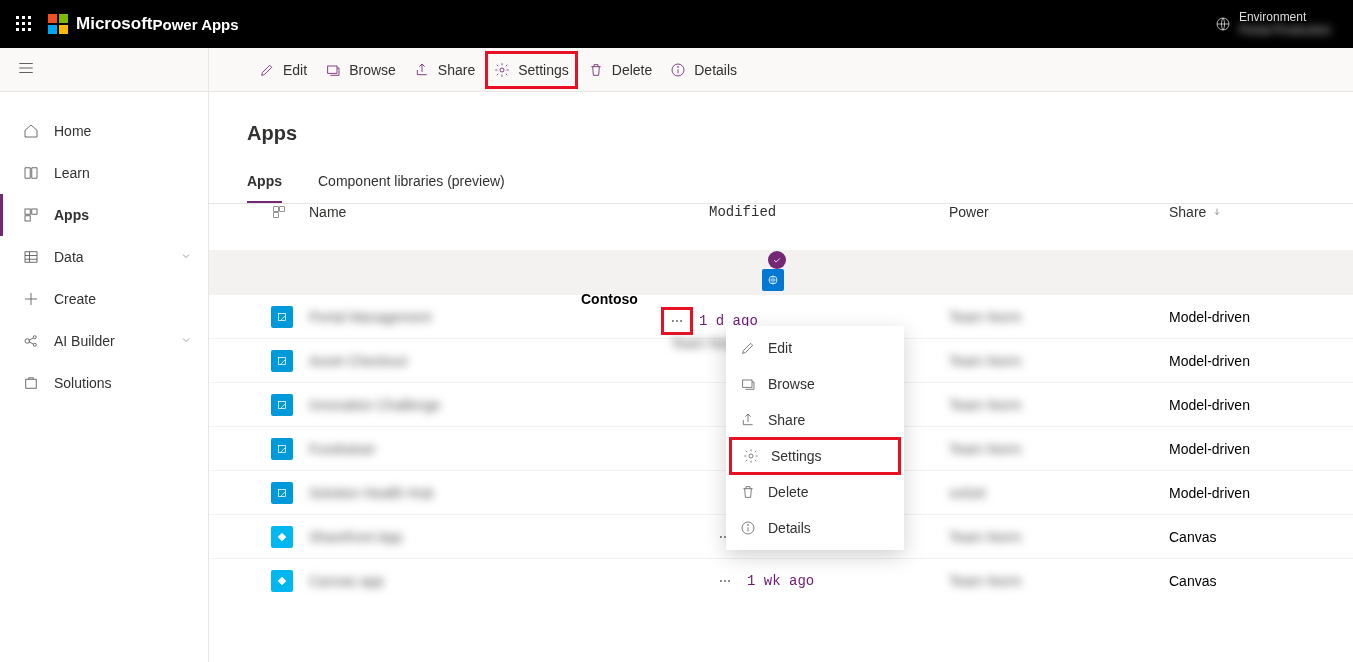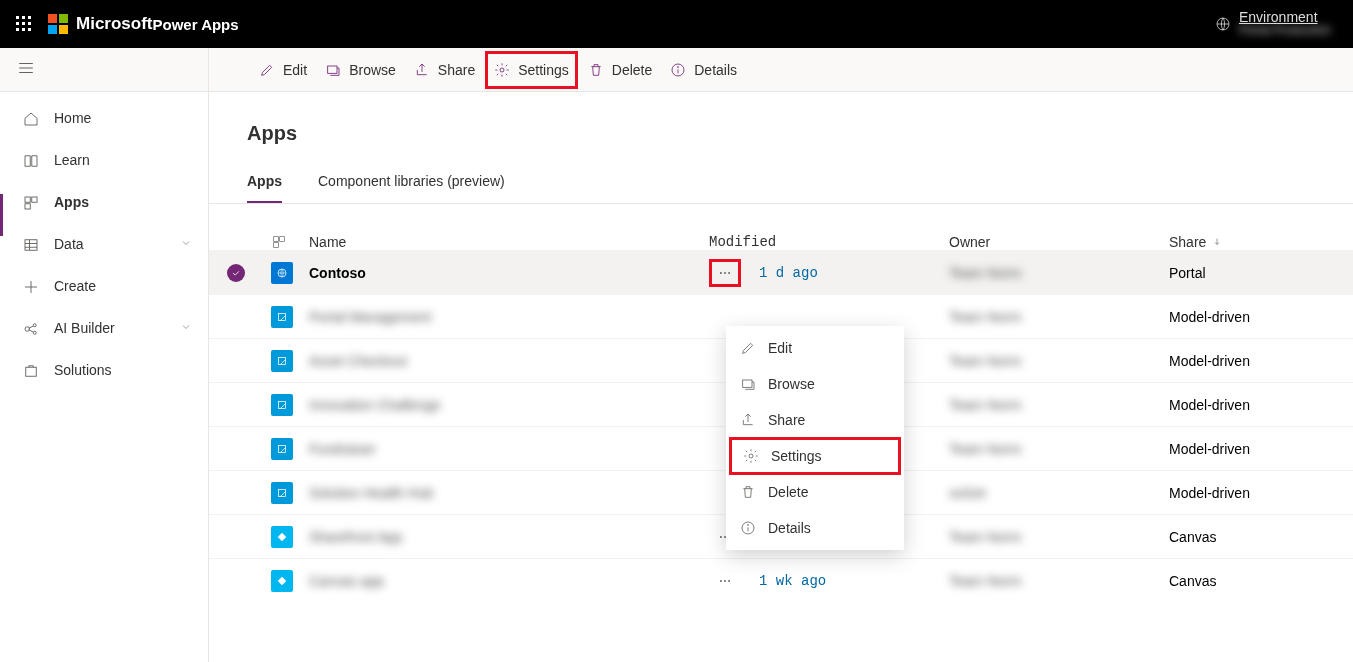--- a/index.html
+++ b/index.html
@@ -10,71 +10,71 @@
   .mslogo{ width:20px; height:20px; display:grid; grid-template-columns:1fr 1fr; grid-template-rows:1fr 1fr; gap:2px; margin-right:8px;}
   .mslogo span:nth-child(1){background:#f25022}
   .mslogo span:nth-child(2){background:#7fba00}
   .mslogo span:nth-child(3){background:#00a4ef}
   .mslogo span:nth-child(4){background:#ffb900}
   .brand{ font-size:17px; font-weight:600;text-align:right;}
   .product{ font-weight:600; font-size:15px;}
   .spacer{flex:1}
   .envwrap{display:flex;align-items:center;gap:8px;padding-right:22px;}
   .envwrap svg{width:16px;height:16px;stroke:#fff;fill:none;}
-  .envlabel{font-size:14px;color:#ddd;line-height:12px;text-decoration:underline;}
+  .envlabel{font-size:12px;color:#ddd;line-height:12px;}
   .envval{filter:blur(4px);font-size:12px;color:#ccc;}
 
   .hbar{ height:44px; border-bottom:1px solid #e8e6e4; display:flex; align-items:center;}
   .hbar .hleft{ width:209px; height:100%; display:flex; align-items:center; padding-left:17px; border-right:1px solid #e8e6e4; background:#faf9f8;}
   .hbar .hright{ flex:1; height:100%; display:flex; align-items:center; padding-left:42px; gap:0; background:#faf9f8;}
   .cmd{ display:flex; align-items:center; height:34px; padding:0 8px; color:#323130; font-size:14px; gap:8px; cursor:pointer; }
   .cmd + .cmd{ margin-left:2px;}
   .cmdicon{width:16px;height:16px;display:inline-flex;align-items:center;justify-content:center;}
   .cmdicon svg, .cmdicon span{color:#742774;}
   .cmdicon svg{stroke:#742774;fill:none;width:16px;height:16px;stroke-width:1.3}
   .redbox{ border:3px solid #e81123; padding:0 6px; height:38px;}
 
   .body{ display:flex; height:calc(662px - 48px - 44px);}
   .sidebar{ width:209px; border-right:1px solid #e8e6e4; padding-top:18px;}
-  .nav{ height:42px; display:flex; padding-left:22px; font-size:14px; color:#323130; gap:14px; cursor:pointer;}
+  .nav{ height:42px; display:flex; align-items:center; padding-left:22px; font-size:14px; color:#323130; gap:14px; cursor:pointer;}
   .nav.sel{ border-left:3px solid #742774; background:#fff; font-weight:600; padding-left:19px;}
   .nav svg{width:18px;height:18px;stroke:#605e5c;fill:none;stroke-width:1.2}
   .chev{margin-left:auto;margin-right:16px;}
   .chev svg{width:12px;height:12px;}
 
   .main{ flex:1; padding:30px 0 0 0;}
   .ptitle{ font-size:20px; font-weight:600; padding-left:38px; color:#323130;}
   .tabs{ display:flex; gap:36px; padding:28px 0 0 38px; border-bottom:1px solid #e8e6e4;}
   .tab{ font-size:14px; padding-bottom:12px; color:#323130; cursor:pointer;}
   .tab.active{ font-weight:600; border-bottom:2px solid #742774;}
-  .thead{ height:46px; display:flex; align-items:flex-end; color:#323130; font-size:14px;}
+  .thead{ height:46px; display:flex; align-items:flex-start; color:#323130; font-size:14px;}
   .col-check{width:62px; padding-left:18px;}
   .col-icon{width:38px; display:flex; align-items:center;}
   .col-name{width:400px;}
   .col-mod{width:240px;}
   .col-owner{width:220px;}
   .col-type{flex:1;}
   .th{font-weight:400; display:flex; align-items:center; gap:6px;}
   .th svg{width:12px;height:12px;stroke:#605e5c;fill:none}
 
   .row{ height:44px; display:flex; align-items:center; font-size:14px; border-top:1px solid #f3f2f1;}
-  .row.sel{ background:#f3f2f1;}
+  .row.sel{ background:#f3f2f1;flex-direction:column;}
   .checked{width:18px;height:18px;border-radius:50%;background:#742774;display:flex;align-items:center;justify-content:center;}
   .checked svg{stroke:#fff;width:10px;height:10px;stroke-width:2}
   .appicon{width:22px;height:22px;display:flex;align-items:center;justify-content:center;border-radius:2px;}
   .appicon.portal{background:#0078D4}
   .appicon.model{background:#0099DA}
   .appicon.canvas{background:#00B7F0}
   .appicon svg{width:12px;height:12px;stroke:#fff;fill:#fff}
   .blurred{filter:blur(4px);color:#555;}
   .more{display:flex;align-items:center;justify-content:center;width:32px;height:28px;}
   .more svg{width:14px;height:14px;fill:#605e5c}
   .redbox-sm{border:3px solid #e81123;}
   .col-mod{display:flex;align-items:center;font-family:Liberation Mono, monospace;}
-  .modtxt{margin-left:18px;color:#0369a1}
+  .modtxt{margin-left:6px;color:#701a75}
 
   .ctxmenu{position:absolute; left:726px; top:326px; width:178px; background:#fff; box-shadow:0 6px 20px rgba(0,0,0,.18); display:flex;flex-direction:column;padding:4px 0;}
   .ctxitem{height:36px;display:flex;align-items:center;padding:0 14px;gap:12px;font-size:14px;color:#323130;cursor:pointer;}
   .ctxitem.redwrap{border:3px solid #e81123;margin:-1px 3px; height:38px; padding:0 11px;}
   .ctxitem svg{width:16px;height:16px;stroke:#605e5c;fill:none;stroke-width:1.2}
   .hamburger svg{stroke:#605e5c;width:18px;height:18px;fill:none;stroke-width:1.3}
   .gridicon{width:16px;height:16px;}
   .gridicon svg{stroke:#605e5c;fill:none;width:16px;height:16px}
   .sortarrow svg{width:10px;height:10px;stroke:#605e5c;fill:none;stroke-width:1.5}
 </style>
@@ -265,21 +265,21 @@
               <rect x="4" y="13" width="7" height="7"></rect>
             </svg></span>
       </div>
       <div class="col-name th">
           <span>Name</span>
         </div>
       <div class="col-mod th">
           <span>Modified</span>
         </div>
       <div class="col-owner th">
-          <span>Owner</span>
+          <span>Power</span>
         </div>
       <div class="col-type th">
         <span>Share</span>
         <span class="sortarrow"><svg viewBox="0 0 24 24">
               <line x1="12" y1="4" x2="12" y2="18"></line>
               <polyline points="7 13 12 18 17 13"></polyline>
             </svg></span>
       </div>
     </div>
 

